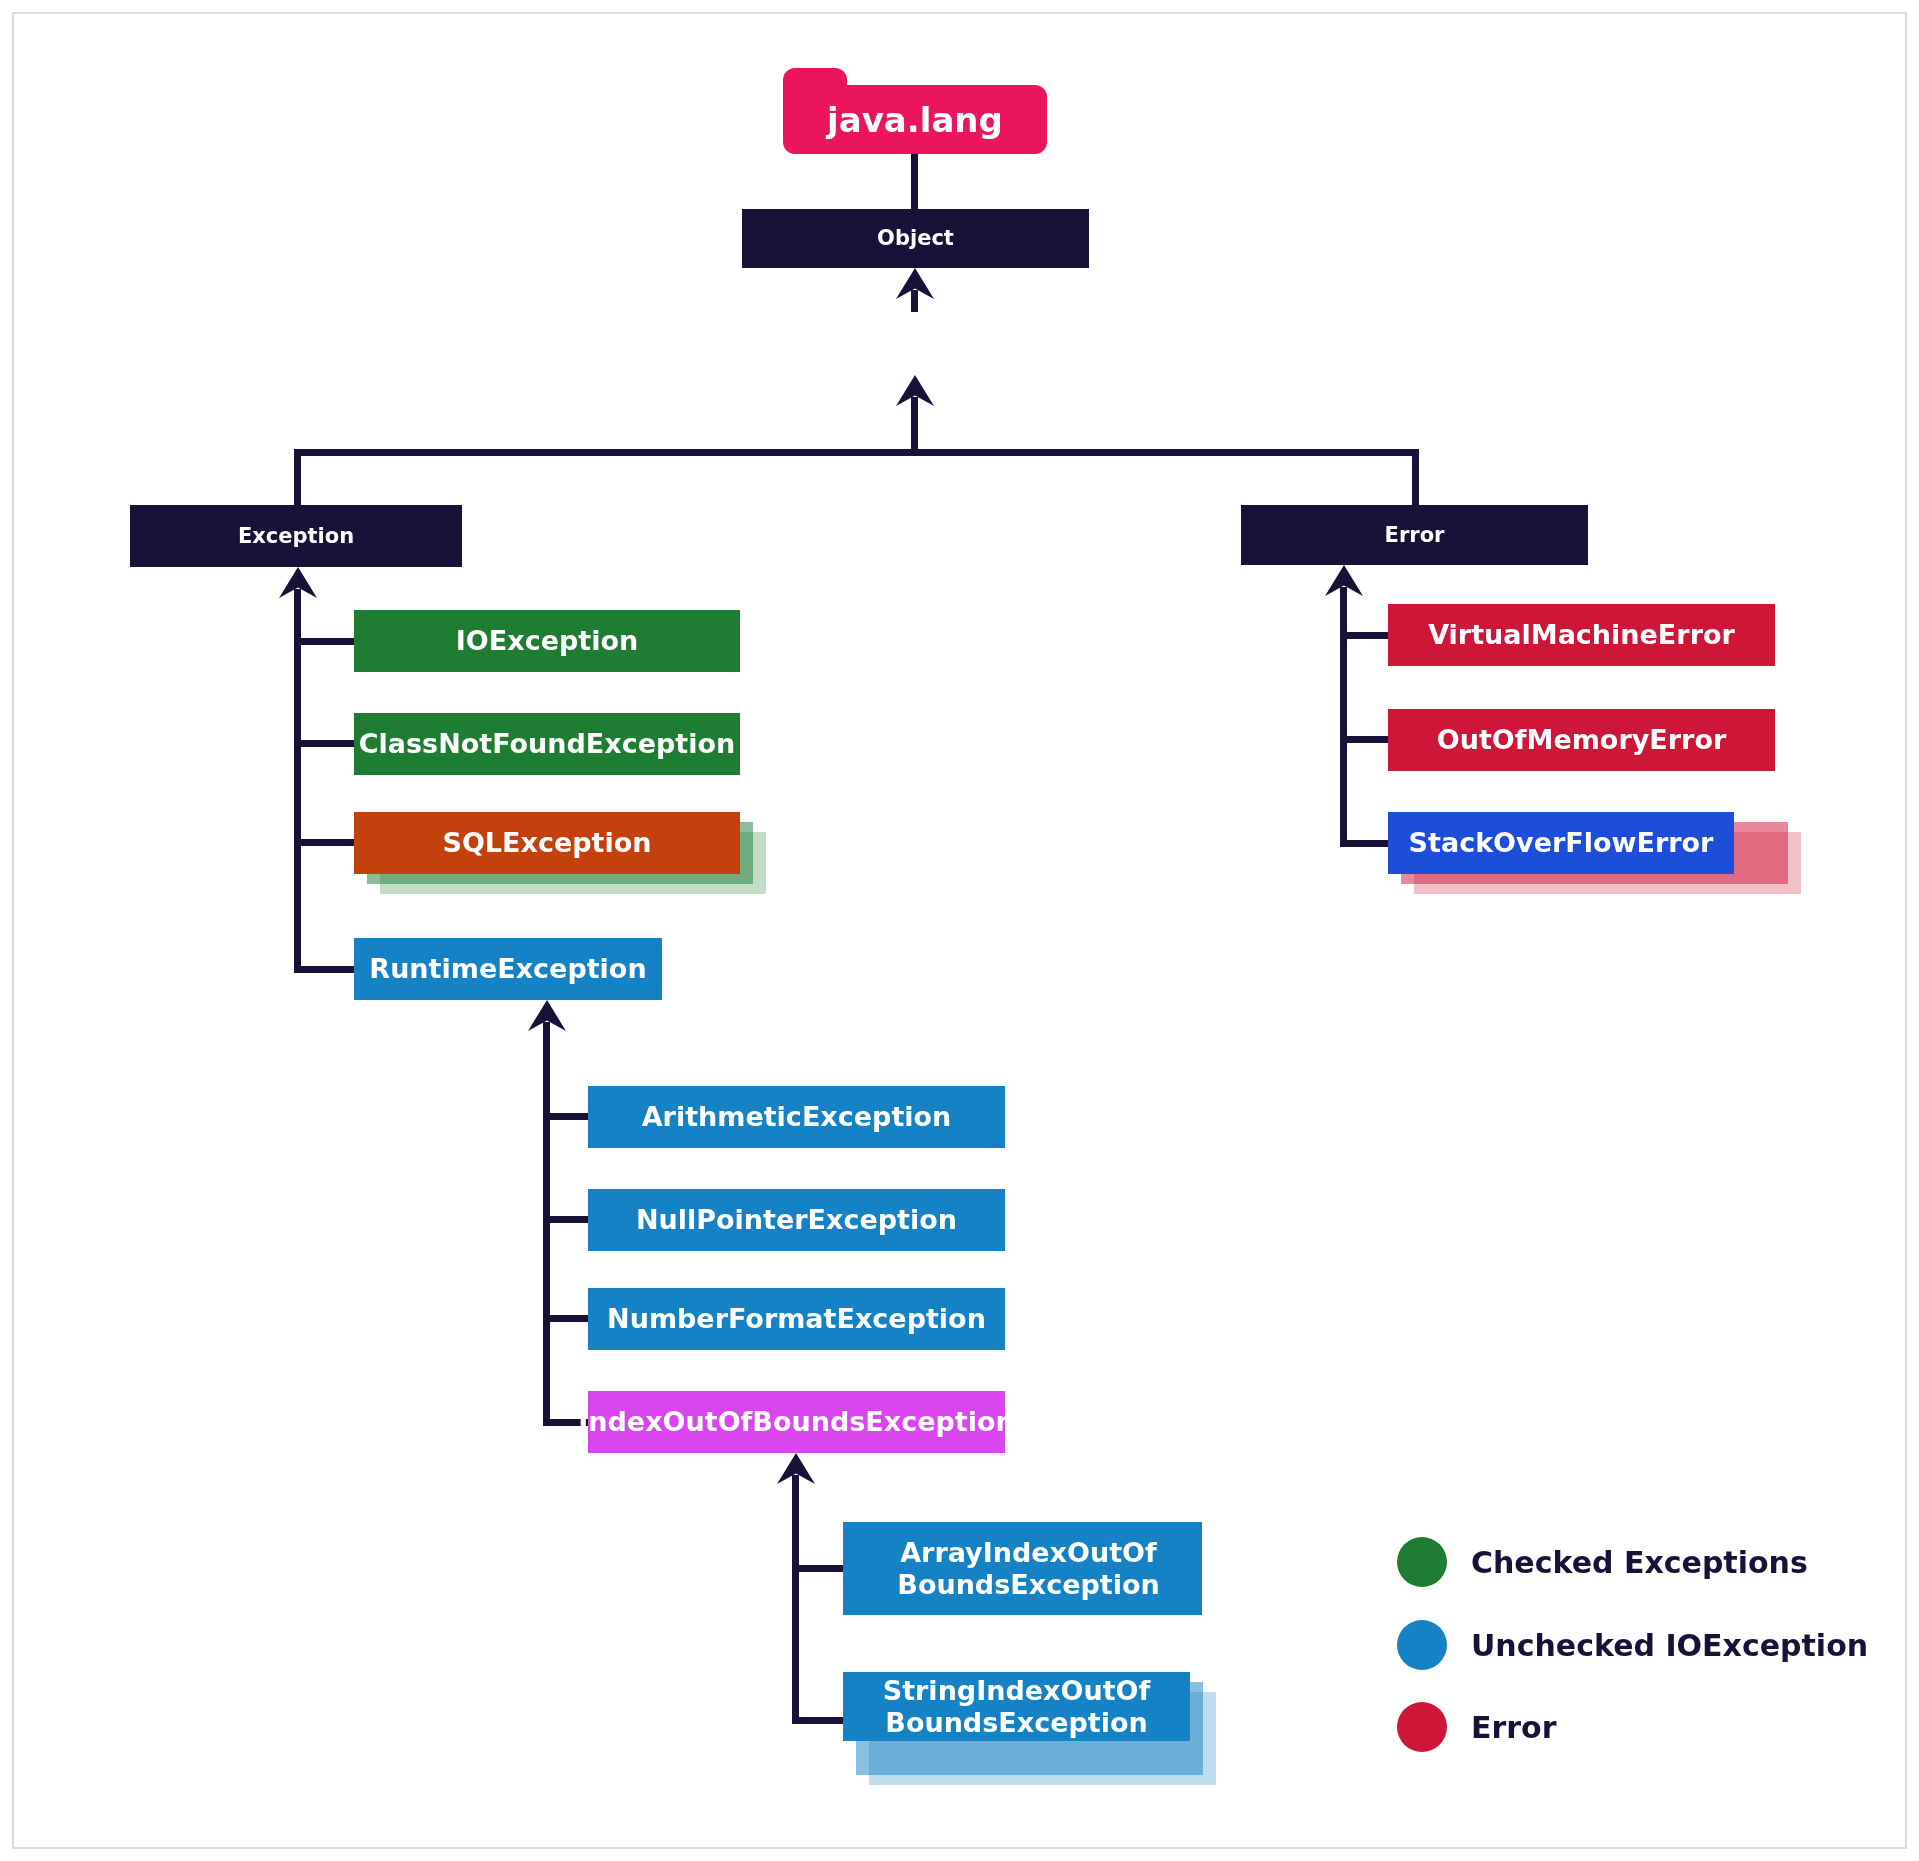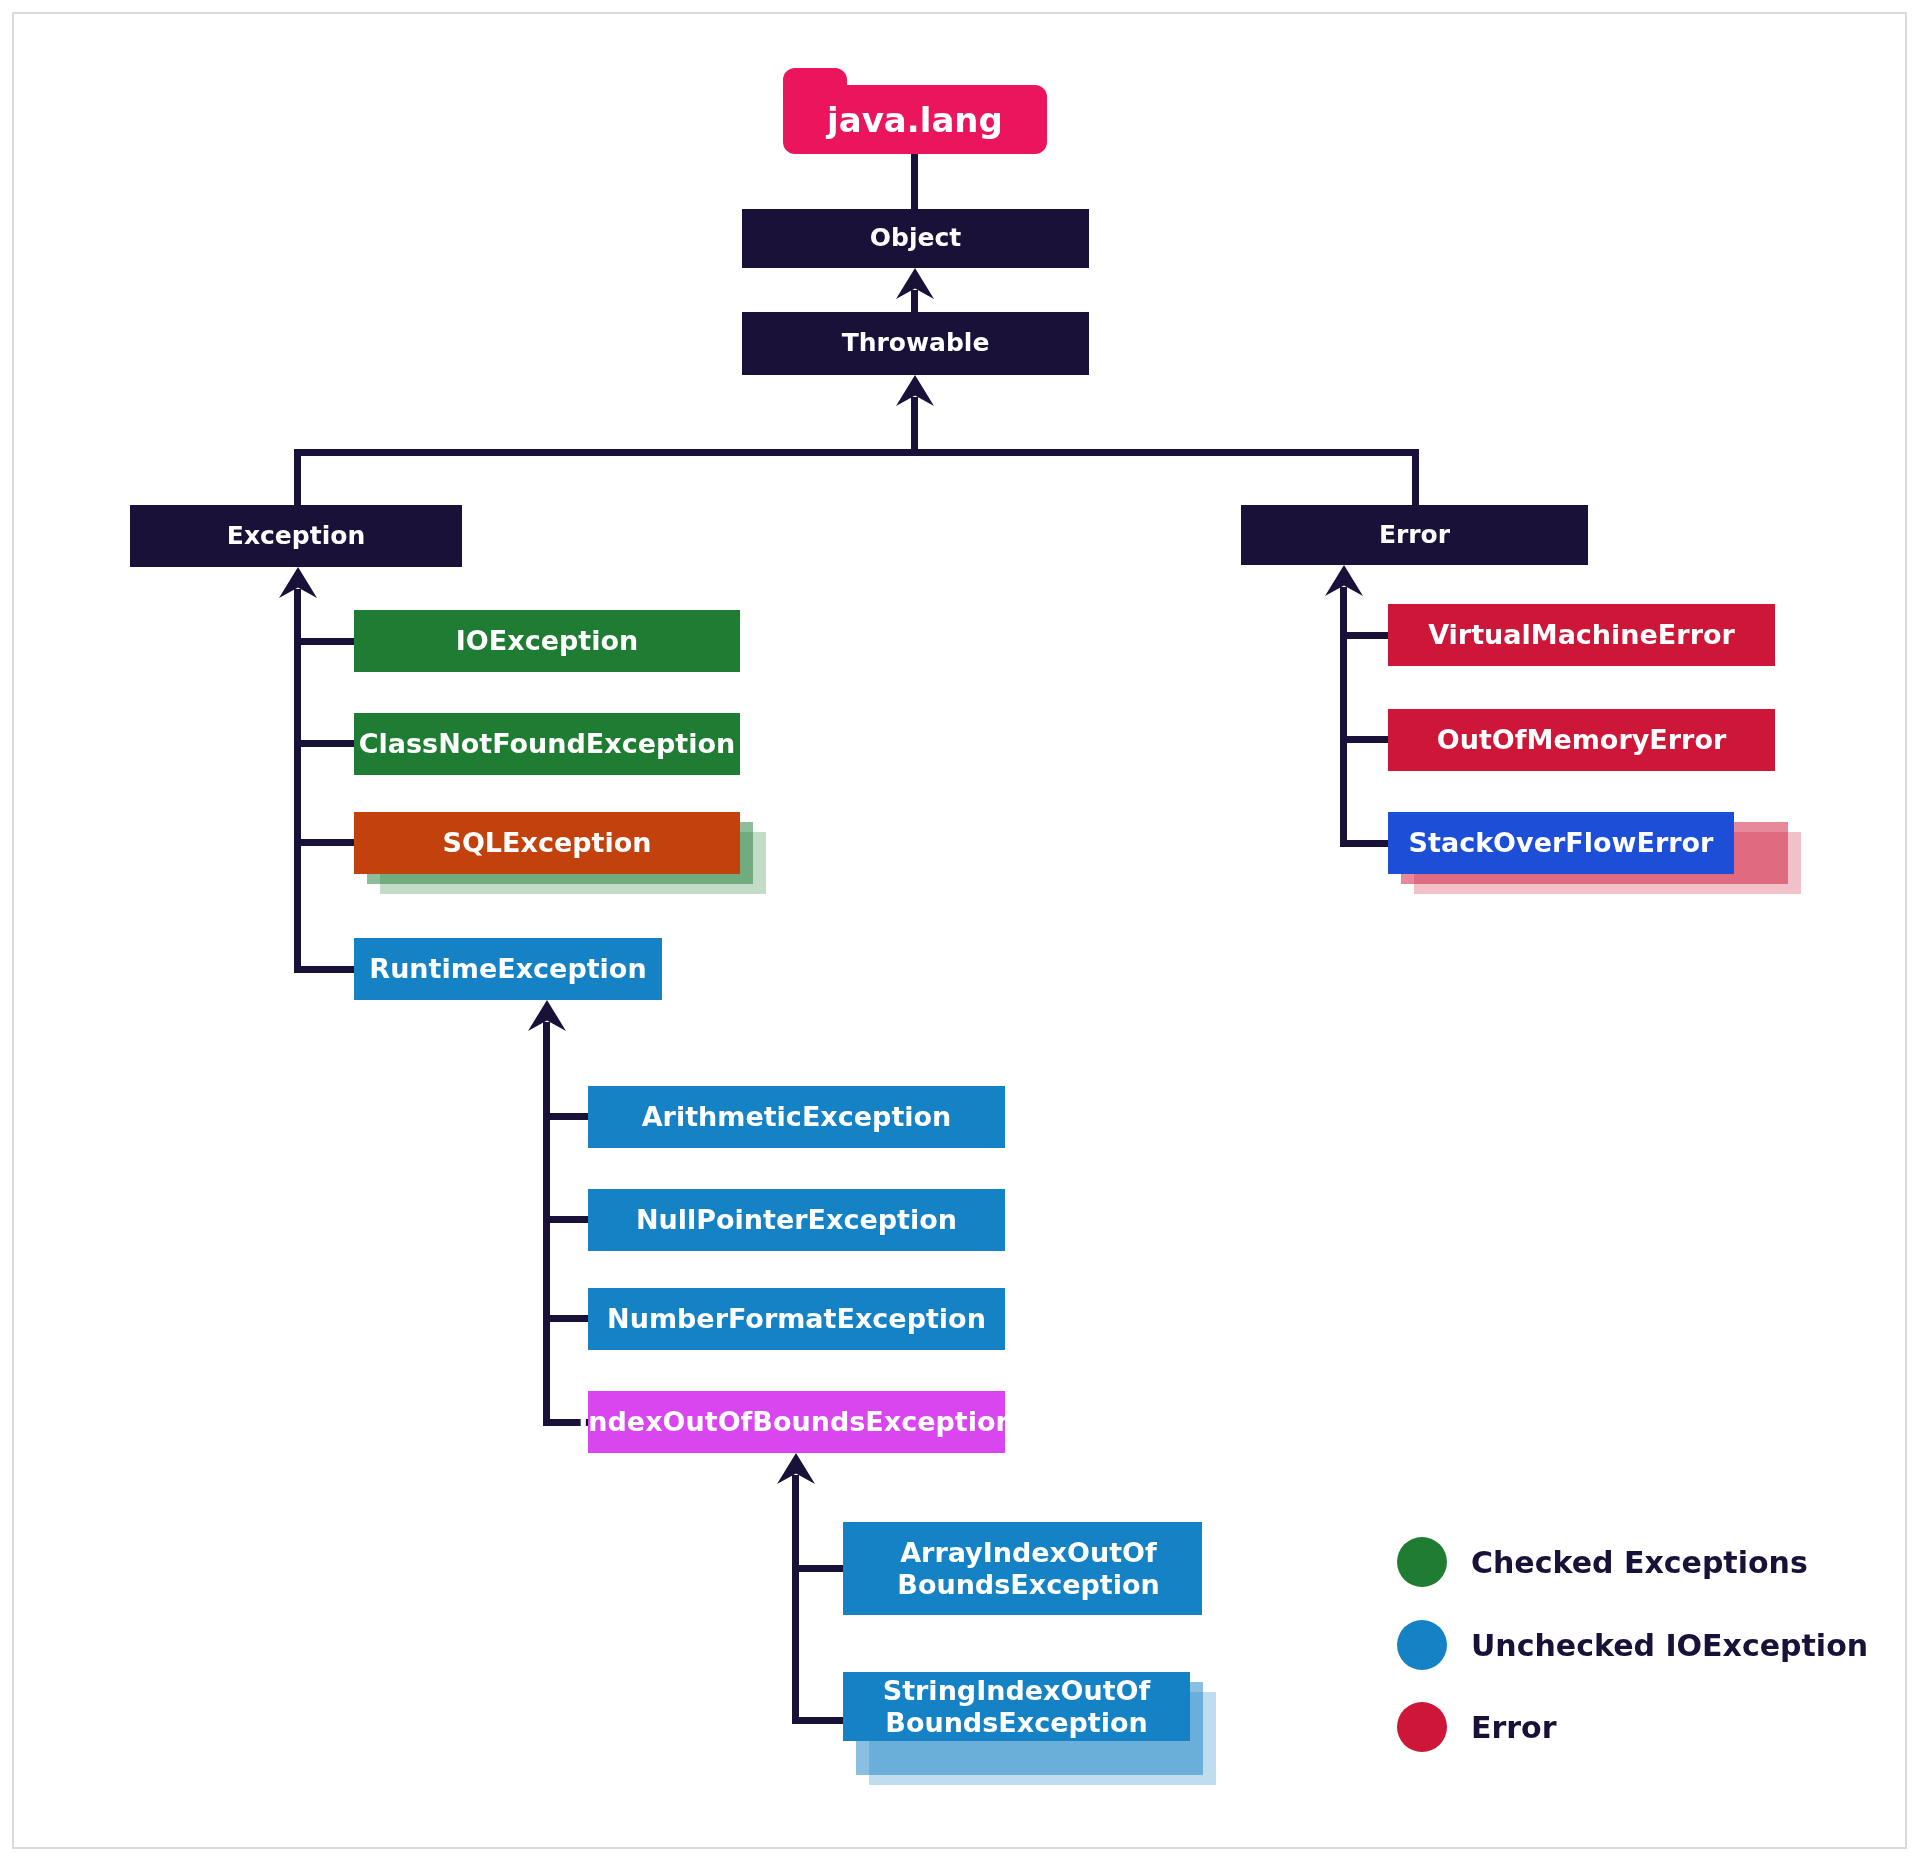--- a/index.html
+++ b/index.html
@@ -16,21 +16,21 @@
     border:2px solid #dadadd;
     pointer-events:none;
   }
   .node{
     position:absolute;
     display:flex;align-items:center;justify-content:center;
     color:#ffffff;font-weight:bold;font-size:27px;
     text-align:center;line-height:1.15;
     white-space:nowrap;
   }
-  .node.big{font-size:25px;align-items:center;}
+  .node.big{font-size:21px;align-items:center;}
   .node.twoline{white-space:normal;flex-direction:column;}
   .stack{position:absolute;}
   .line{position:absolute;background:#1a1139;}
   .arrowhead{
     position:absolute;width:38px;height:31px;background:#1a1139;
     -webkit-clip-path:polygon(50% 0%,100% 100%,50% 66%,0% 100%);
     clip-path:polygon(50% 0%,100% 100%,50% 66%,0% 100%);
   }
   .folder-tab{position:absolute;border-radius:12px 12px 0 0;}
   .folder-body{
@@ -55,23 +55,20 @@
 
   <div class="line" style="left:911px;top:154px;width:7px;height:55px;"></div>
 
   <div class="node big" style="left: 742px; top: 209px; width: 347px; height: 59px; background-color: rgb(26, 17, 57);">
     <span>Object</span>
   </div>
 
   <div class="arrowhead" style="left:896px;top:268px;"></div>
   <div class="line" style="left:911px;top:290px;width:7px;height:22px;"></div>
 
-  <div class="node big" style="left: 742px; top: 312px; width: 347px; height: 63px; background-color: rgb(26, 17, 57);">
-    <span>Throwable</span>
-  </div>
 
   <div class="arrowhead" style="left:896px;top:375px;"></div>
   <div class="line" style="left:911px;top:397px;width:7px;height:56px;"></div>
 
   <div class="line" style="left:294px;top:449px;width:1125px;height:7px;"></div>
   <div class="line" style="left:294px;top:449px;width:7px;height:56px;"></div>
   <div class="line" style="left:1412px;top:449px;width:7px;height:56px;"></div>
 
   <div class="node big" style="left: 130px; top: 505px; width: 332px; height: 62px; background-color: rgb(26, 17, 57);">
     <span>Exception</span>

